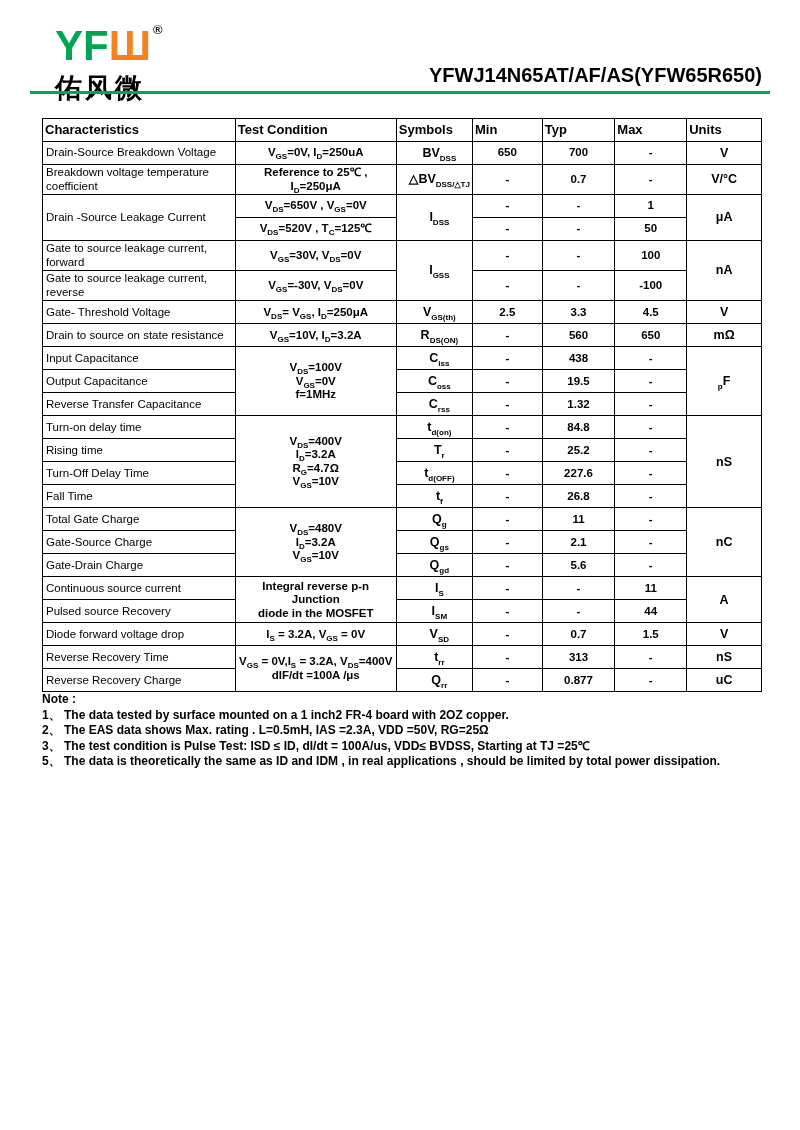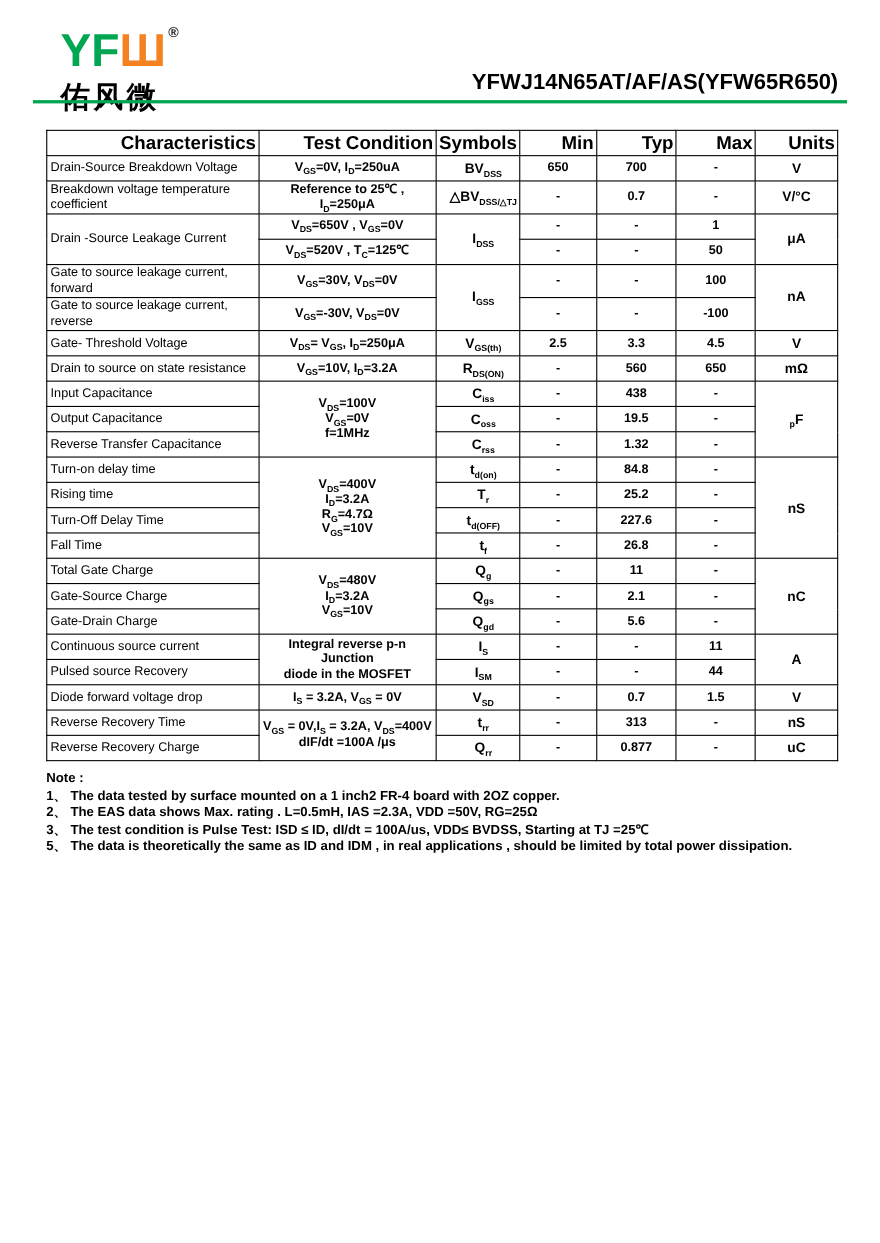--- a/index.html
+++ b/index.html
@@ -17,32 +17,32 @@
   .doc-title { position:absolute; right:38px; top:64px; font-size:20px; font-weight:bold; letter-spacing:0; }
   .rule-green { position:absolute; left:30px; right:30px; height:3px; background:#00A651; }
   .rule-top { top:91px; }
   .rule-bottom { top:1069px; }
   .section-heading { position:absolute; left:42px; top:96px; font-size:14.5px; font-weight:bold; color:#00A651; }
 
   
   .content { position:absolute; left:42px; top:118px; width:720px; }
   .tbl { border-collapse:collapse; width:720px; table-layout:fixed; }
   .tbl th, .tbl td { border:1.5px solid #000; padding:1px 2px; vertical-align:middle; line-height:1.18; }
-  .tbl th { font-size:17px; font-weight:bold; text-align:right; height:19px; }
+  .tbl th { font-size:13px; font-weight:bold; text-align:left; height:19px; }
   .tbl tr { height:23px; }
   .tbl tr.tall { height:27px; }
   td.c  { text-align:left;  font-weight:normal; font-size:11.5px; padding-left:3px; }
   td.tc { text-align:center; font-weight:bold;  font-size:11.5px; }
   td.sy { text-align:center; font-weight:bold;  font-size:12.5px;padding-left:12px; }
   td.v  { text-align:center; font-weight:bold;  font-size:11.5px; }
   td.un { text-align:center; font-weight:bold;  font-size:12.5px; }
   sub { font-size:8px; line-height:0; }
 
   
-  .notes { margin-top:8px; font-size:12px; font-weight:bold; line-height:15.5px; }
+  .notes { margin-top:0; font-size:12px; font-weight:bold; line-height:15.5px; }
   .notes .note-line { white-space:pre-wrap; }
 
   
   .footer-row { position:absolute; top:1080px; left:0; width:800px; height:20px; font-size:13px; font-weight:bold; }
   .footer-link { position:absolute; left:64px; color:#701a75; text-decoration:underline; cursor:pointer; }
   .footer-rev  { position:absolute; left:243px; }
   .footer-page { position:absolute; left:402px; }
   .footer-company { position:absolute; right:40px; }
 </style>
 </head>

